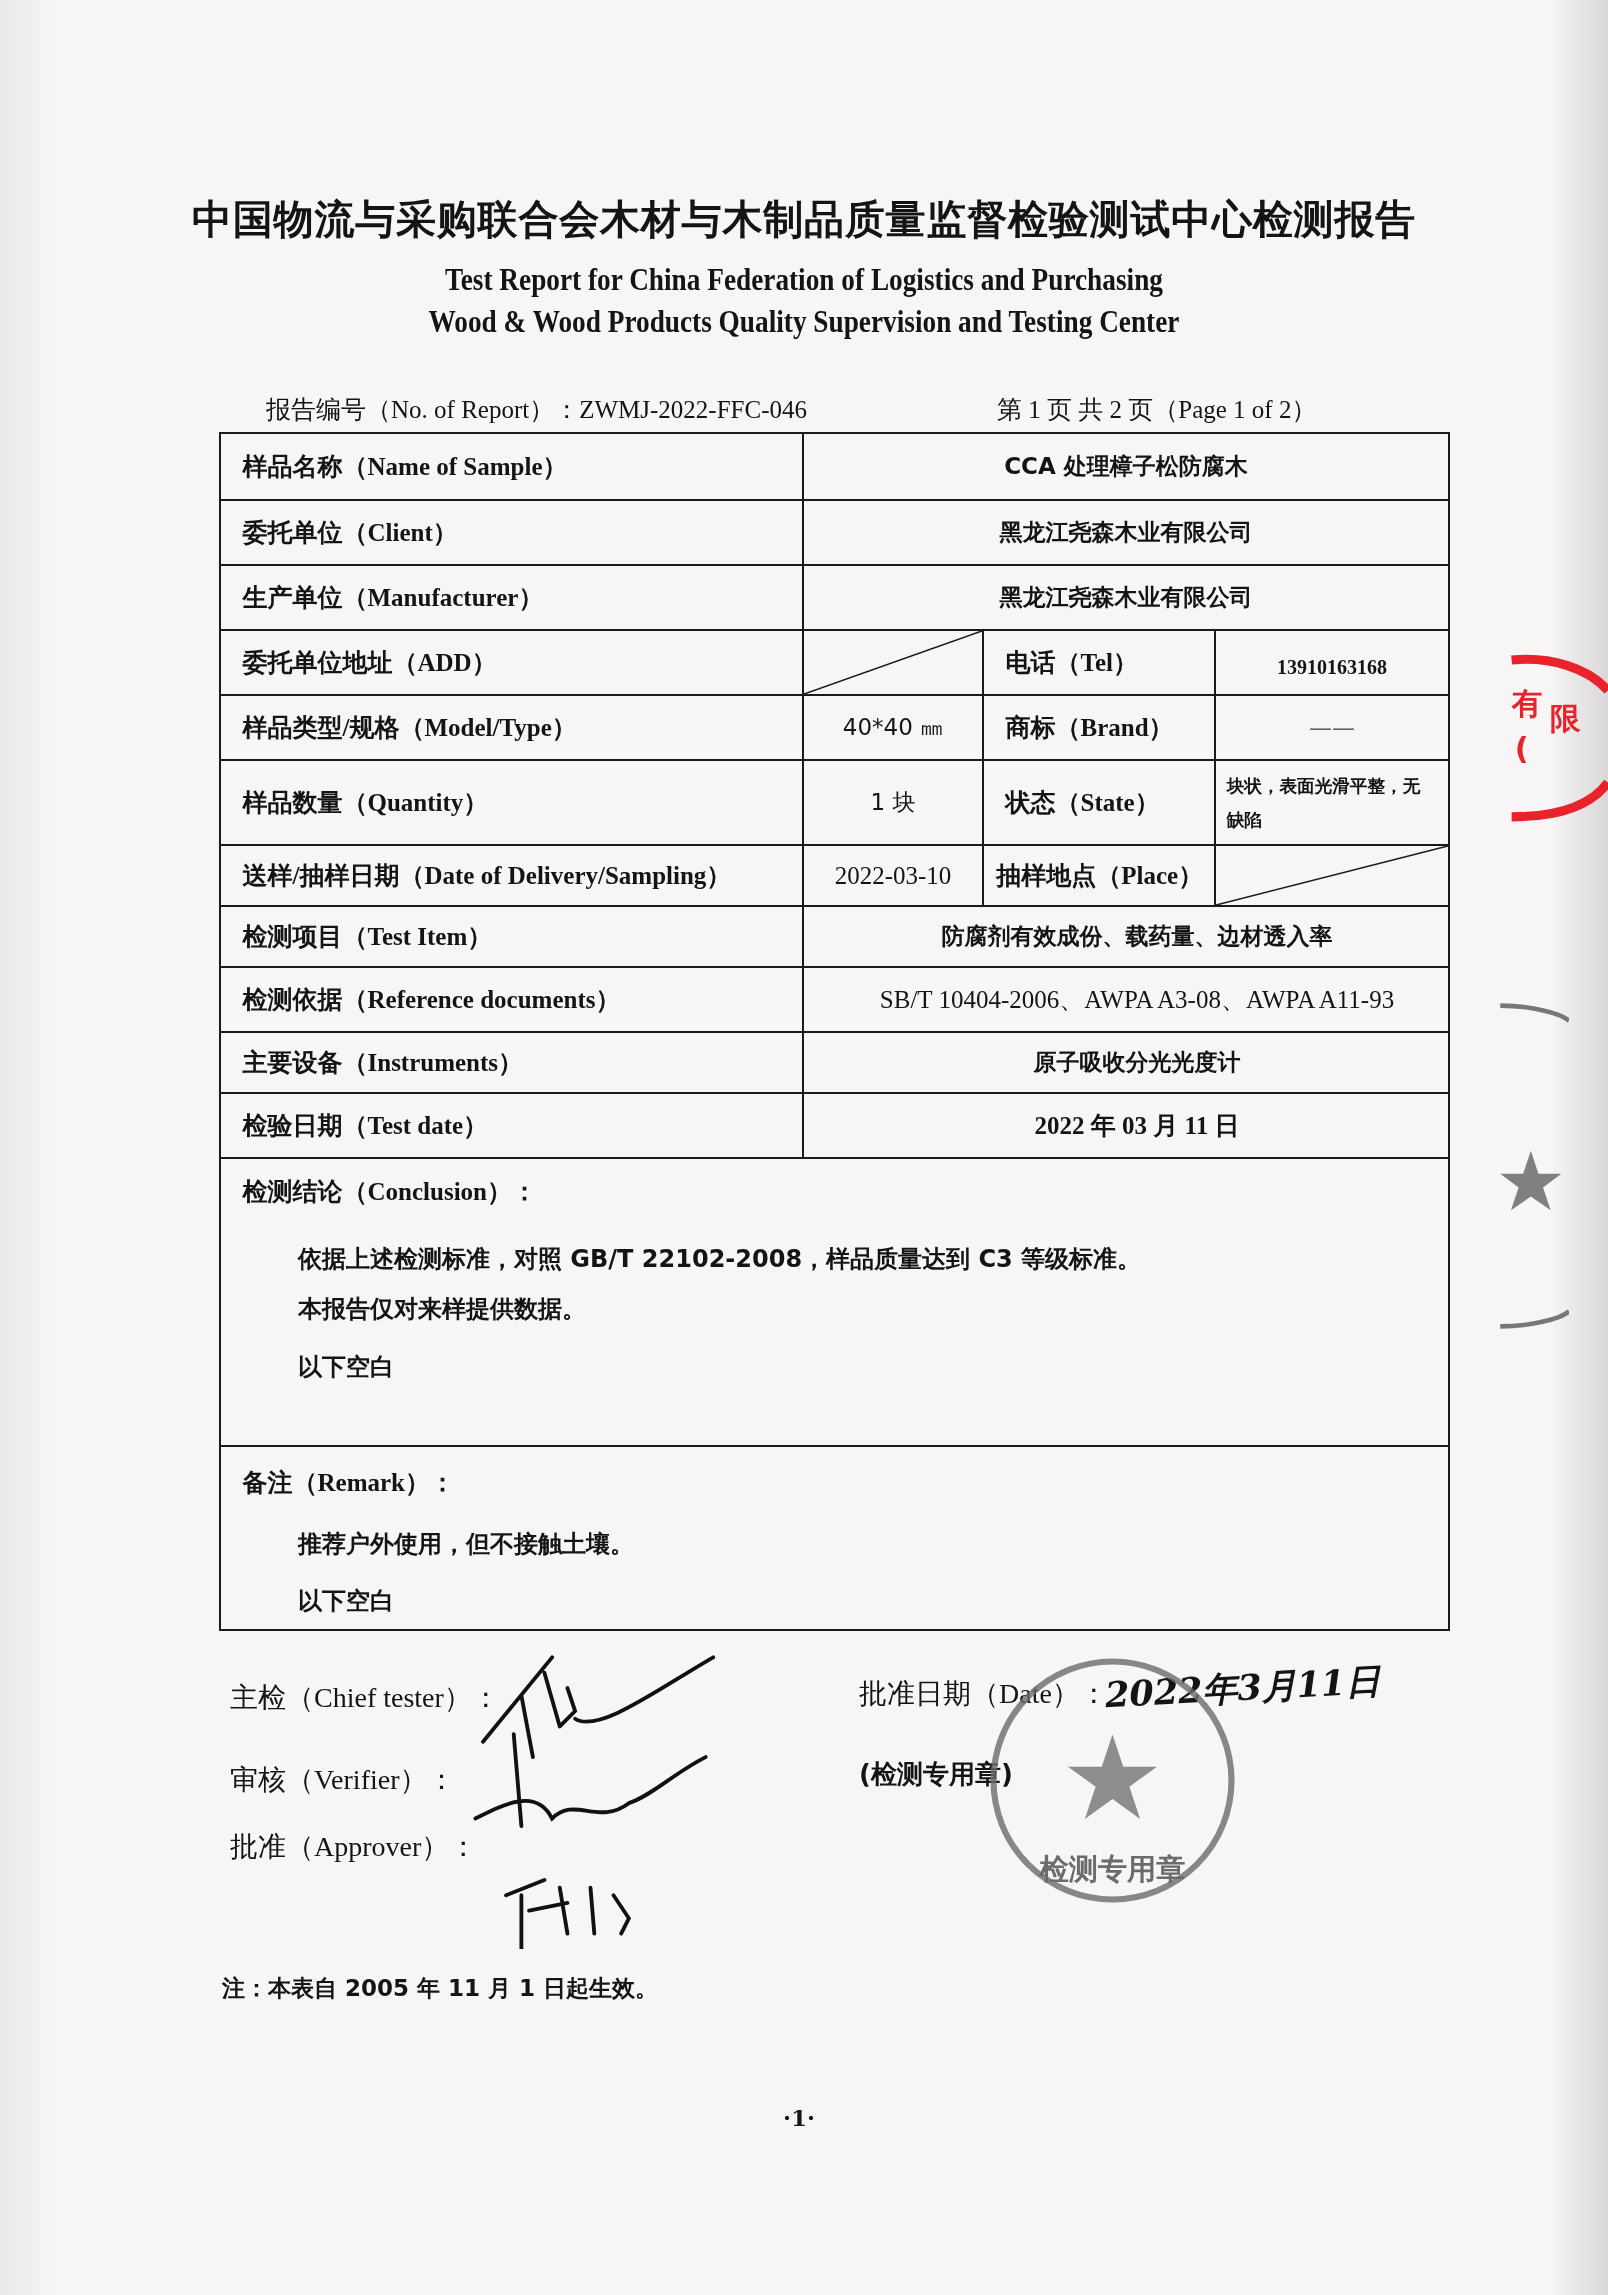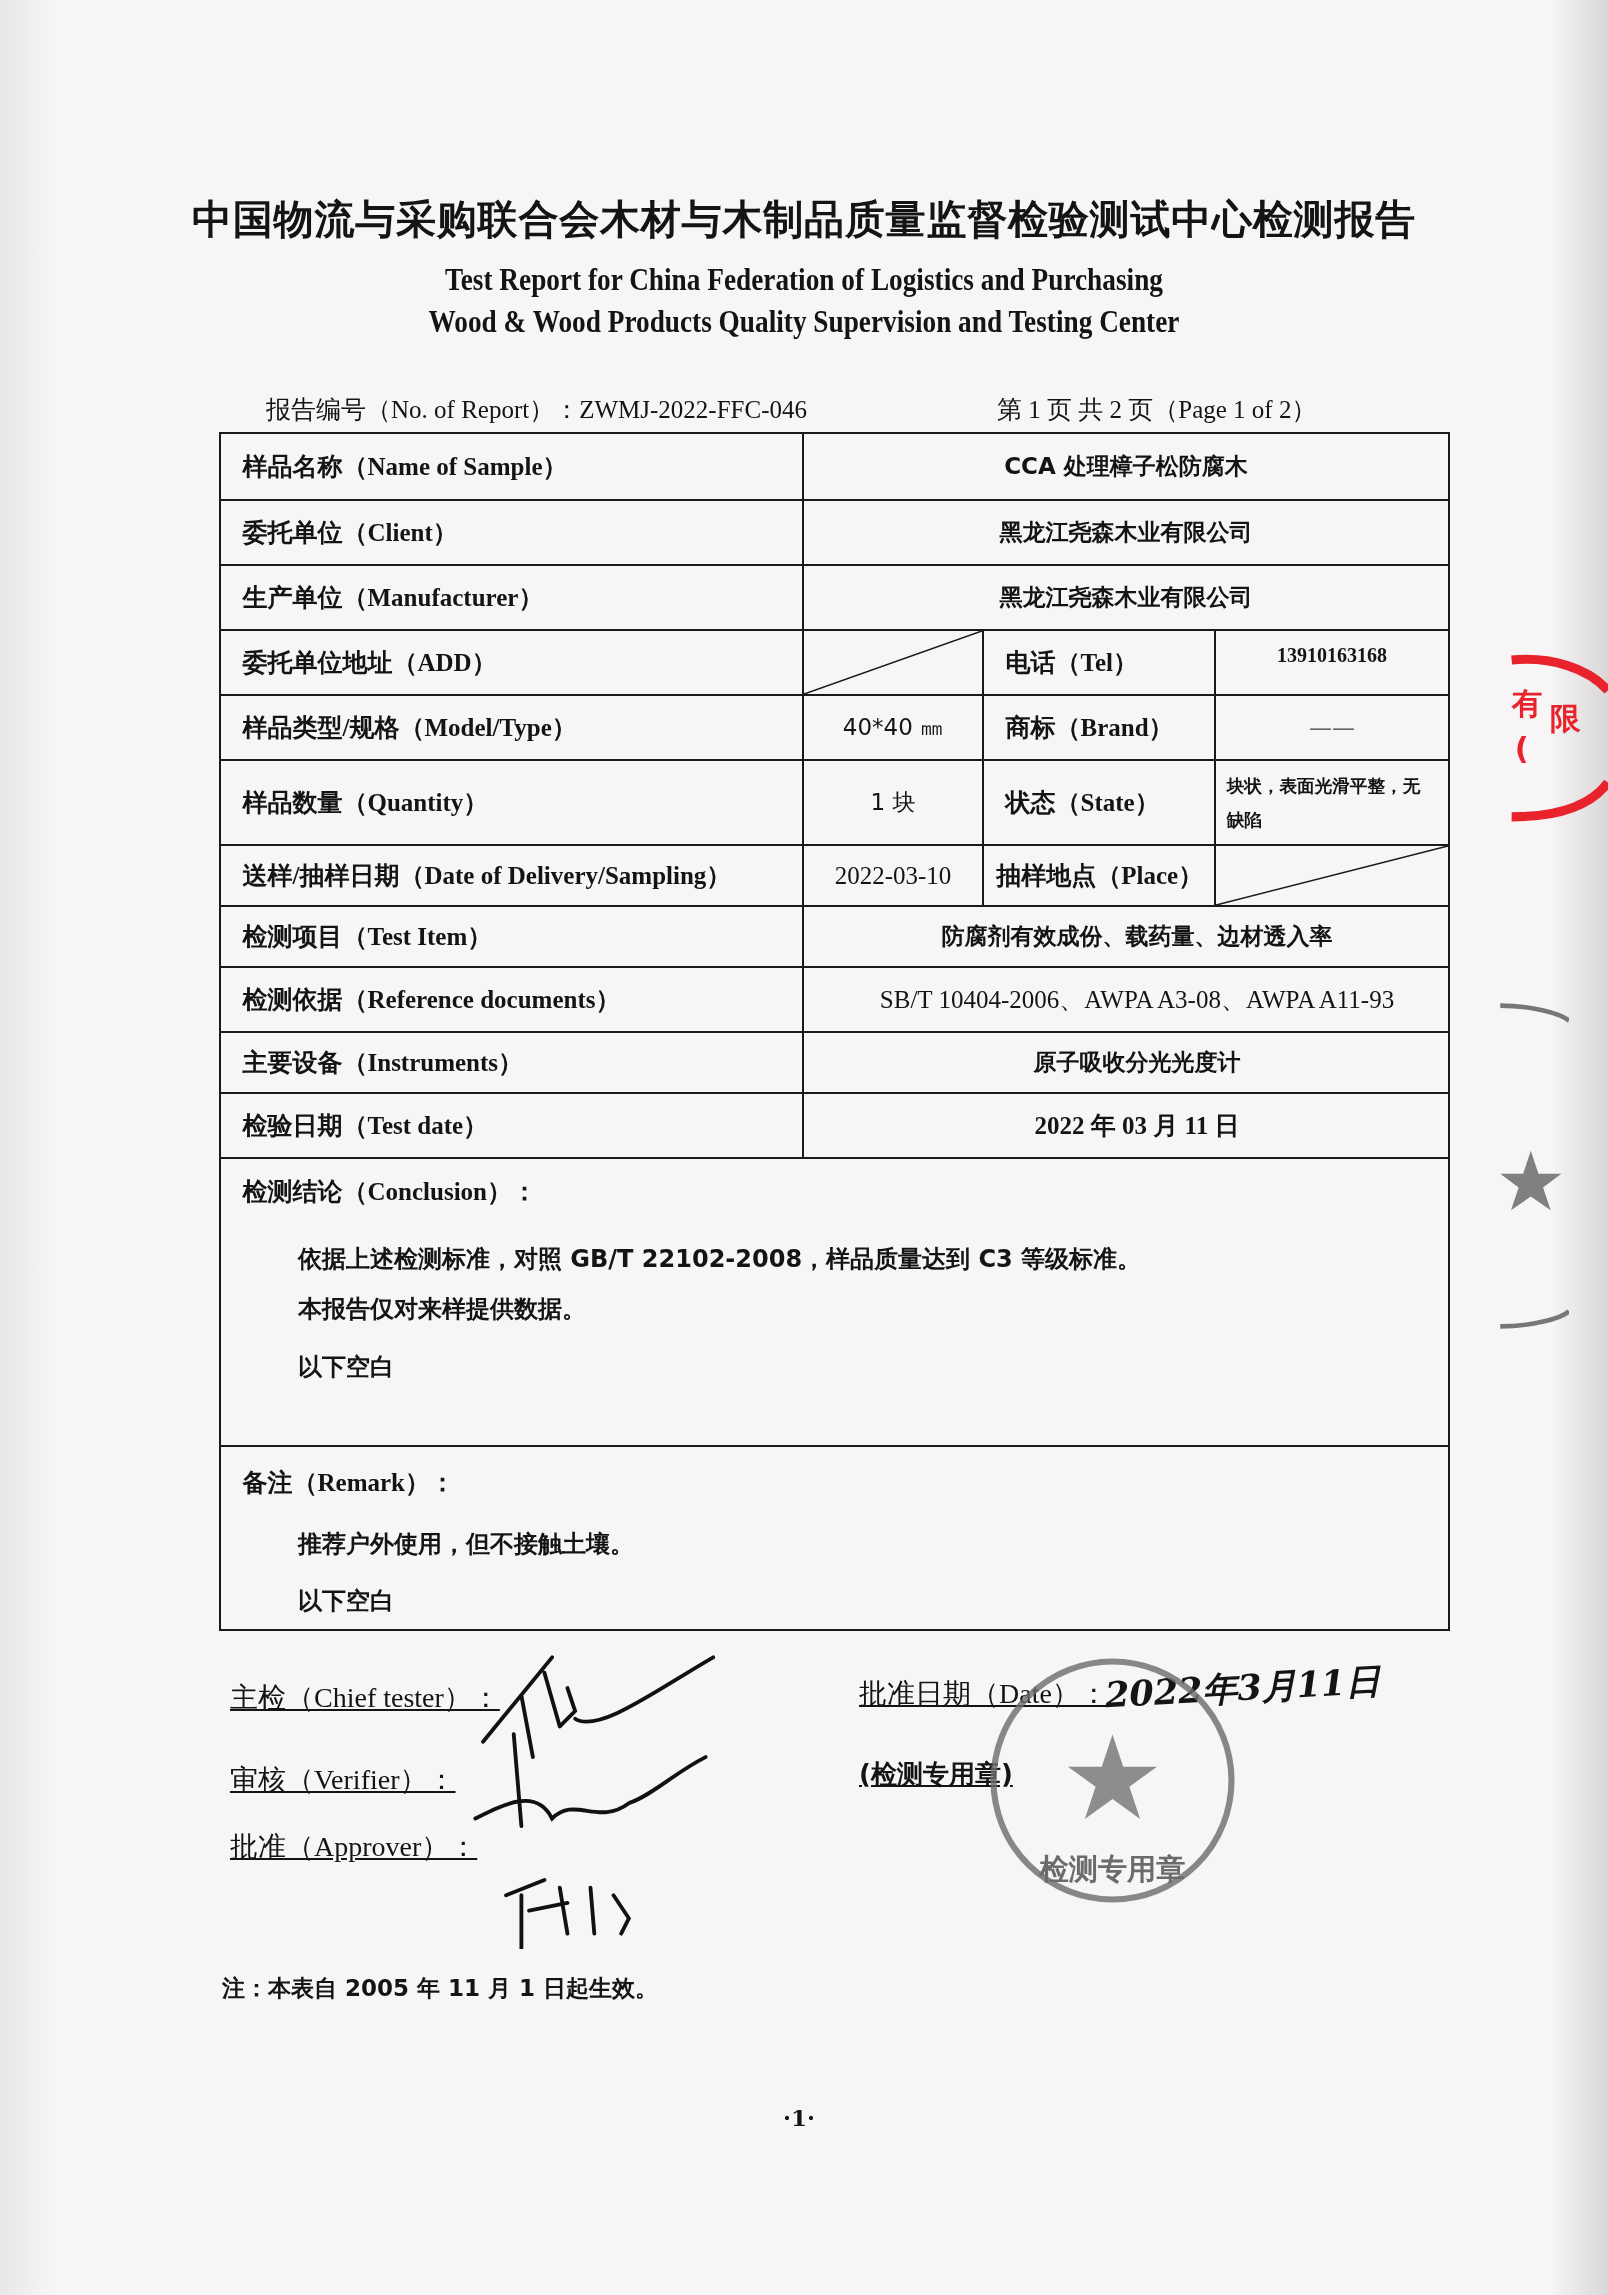--- a/index.html
+++ b/index.html
@@ -32,21 +32,21 @@
     font-family:"Liberation Serif", serif; font-size:25px; font-weight:bold;
     vertical-align:middle; position:relative;
   }
   table.report td.val { font-weight:bold; text-align:center; padding:0; font-family:"DejaVu Sans", sans-serif; font-size:23px; }
   table.report td.val.left { text-align:center; padding-left:22px; }
   table.report td.small { font-size:17.6px; text-align:left; padding:7.7px 10.7px; line-height:34px; }
   .slash { position:absolute; left:0; top:0; width:100%; height:100%; }
   .block-title { position:absolute; left:21.5px; font-weight:bold; font-size:25px; }
   .block-line { position:absolute; left:77px; font-family:"DejaVu Sans", sans-serif; font-weight:bold; font-size:24px; }
 
-  .sig-label { font-family:"Liberation Serif", serif; font-size:28px;text-decoration:underline; }
+  .sig-label { font-family:"Liberation Serif", serif; font-size:28px; }
   .sig { position:absolute; }
   .note { left:222px; top:1973px; font-family:"DejaVu Sans", sans-serif; font-weight:bold; font-size:23px; }
   .pageno { left:783px; top:2104px; font-size:23px; font-weight:bold; }
 </style>
 </head>
 <body>
 
 <div class="page-edge-left"></div>
 <div class="page-edge-right"></div>
 
@@ -80,21 +80,21 @@
     <td colspan="3" class="val">黑龙江尧森木业有限公司</td>
   </tr>
   <tr style="height:65px">
     <td>委托单位地址（ADD）</td>
     <td class="val">
       <svg class="slash" viewBox="0 0 100 100" preserveAspectRatio="none">
             <line x1="0" y1="100" x2="100" y2="0" stroke="#1a1a1a" stroke-width="1.6" vector-effect="non-scaling-stroke"></line>
           </svg>
     </td>
     <td>电话（Tel）</td>
-    <td class="val" style="vertical-align:top;padding-top:13px;font-family:'Liberation Serif',serif;font-size:20px;">13910163168</td>
+    <td class="val" style="vertical-align:top;padding-top:25px;font-family:'Liberation Serif',serif;font-size:20px;">13910163168</td>
   </tr>
   <tr style="height:65px">
     <td>样品类型/规格（Model/Type）</td>
     <td class="val" style="font-weight:normal;">40*40 ㎜</td>
     <td>商标（Brand）</td>
     <td class="val" style="font-weight:normal;color:#666;">——</td>
   </tr>
   <tr style="height:84px">
     <td>样品数量（Quantity）</td>
     <td class="val" style="font-weight:normal;">1 块</td>

